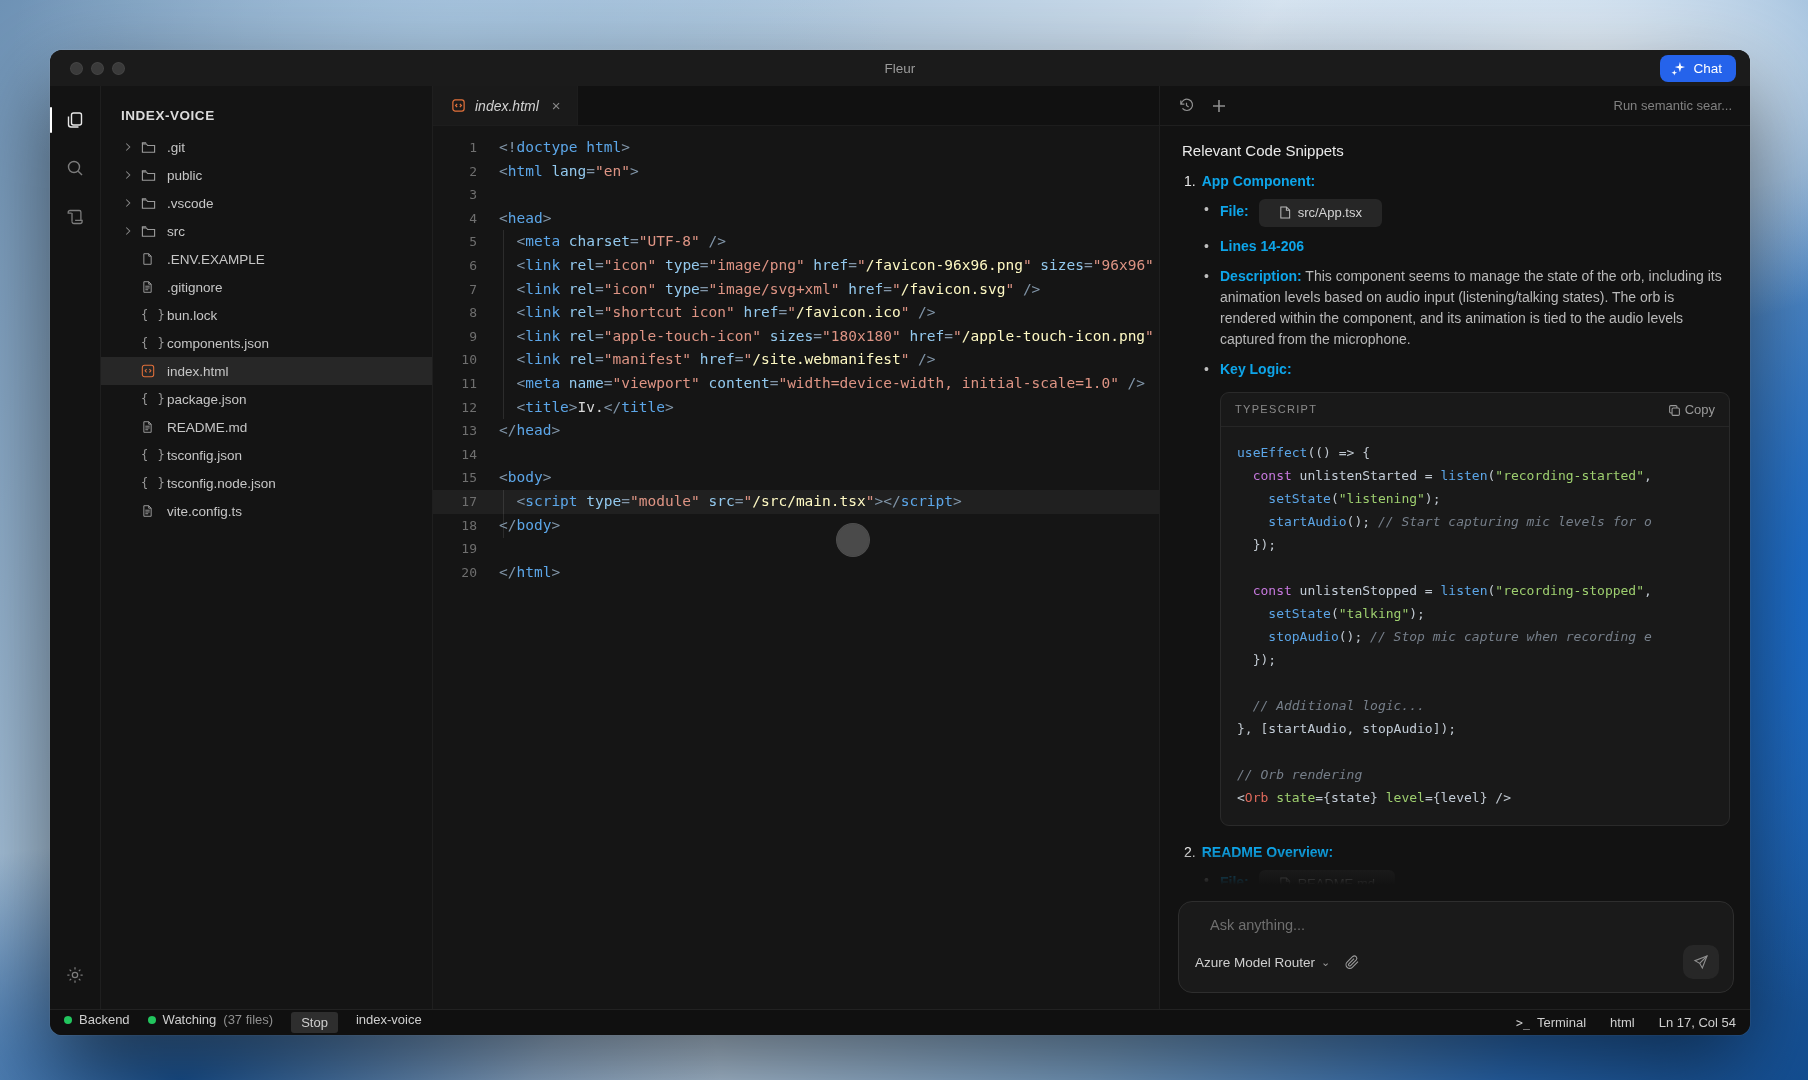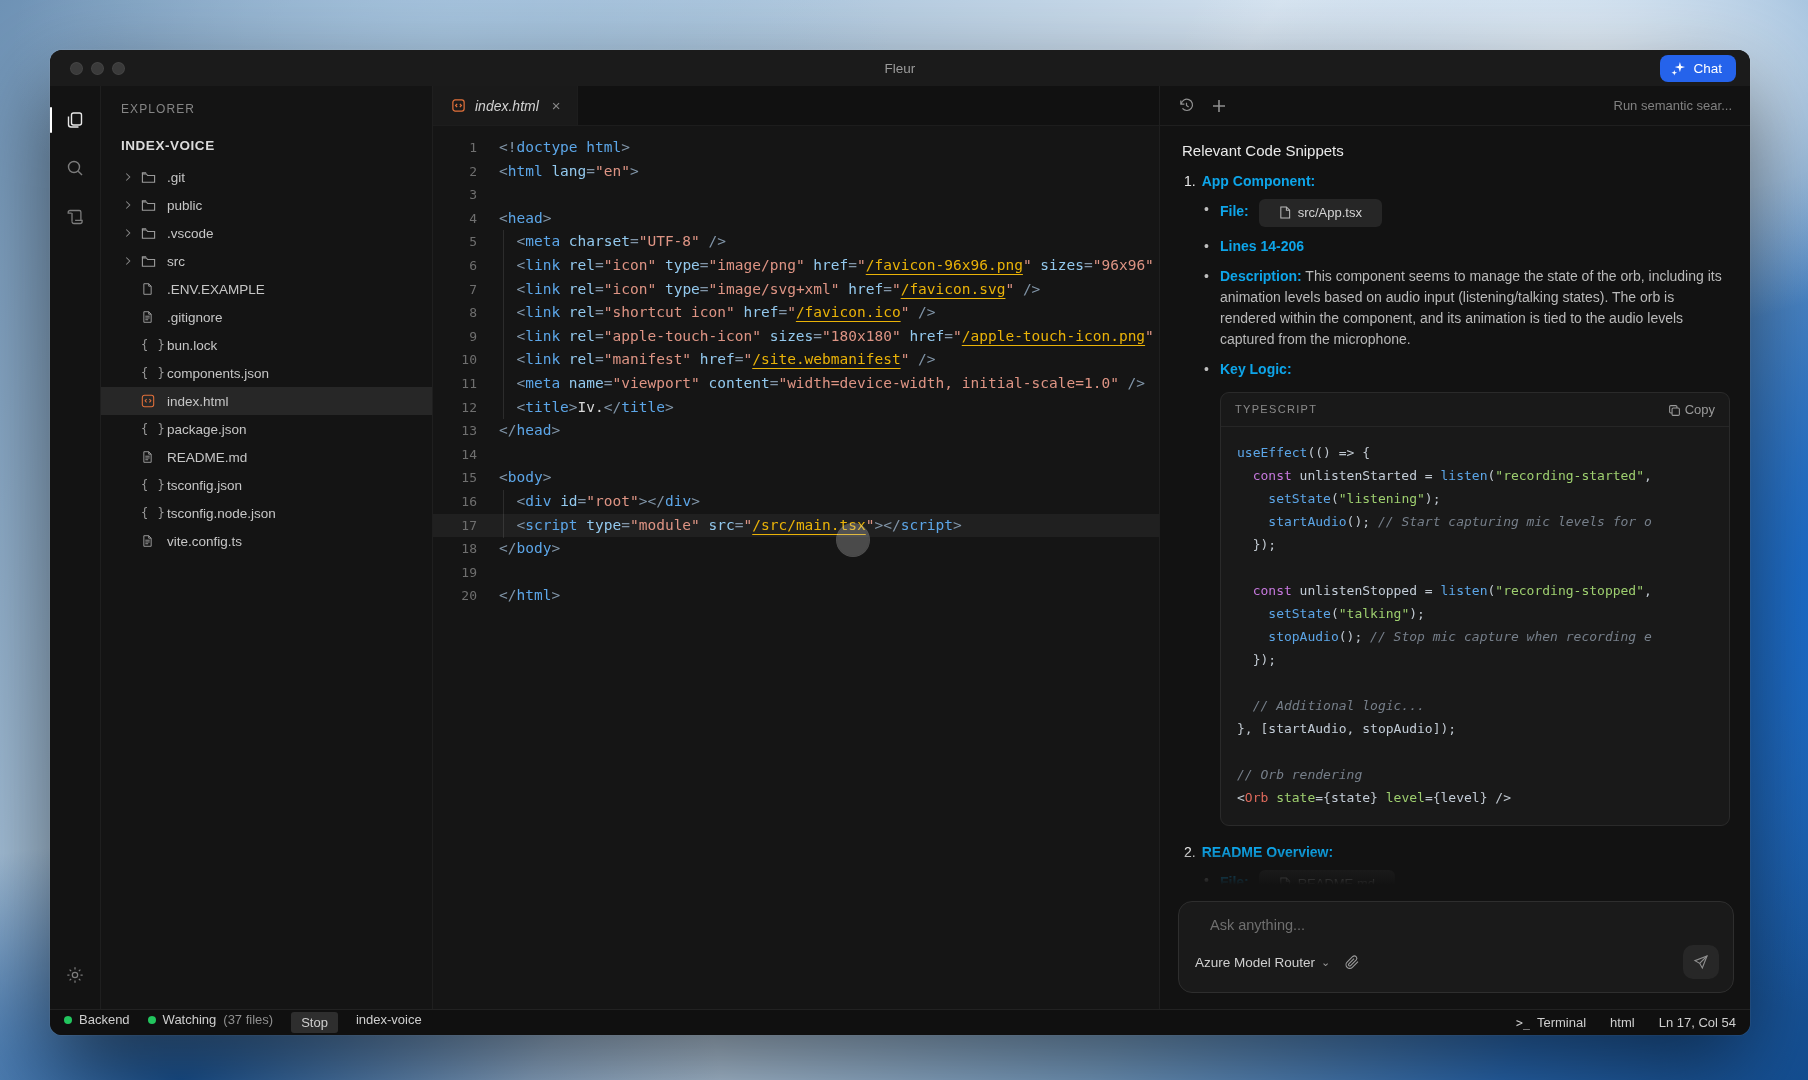--- a/index.html
+++ b/index.html
@@ -54,21 +54,21 @@
   .tab{ display:flex; align-items:center; gap:9px; padding:0 16px 0 18px; background:#1a1a1a; border-right:1px solid #1d1d1d; cursor:pointer; }
   .tab-label{ font-style:italic; color:#d2d2d2; font-size:14px; }
   .tab-close{ color:#8a8a8a; font-size:15px; margin-left:4px; cursor:pointer;}
   .code{ position:relative; flex:1; overflow:hidden; padding-top:10px; font-family:"DejaVu Sans Mono",monospace; font-size:14.5px; }
   .cl{ display:flex; height:23.6px; line-height:23.6px; white-space:pre; position:relative;}
   .cl.cur{ background:rgba(255,255,255,.05); }
   .ln{ width:44px; flex:none; text-align:right; color:#6f6f6f; font-size:13px; margin-right:22px; }
   .lc{ flex:1; overflow:hidden; }
   .tk-pun{ color:#8195a8; } .tk-tag{ color:#5ca6e8; } .tk-attr{ color:#93c9ee; }
   .tk-str{ color:#de9484; } .tk-txt{ color:#d8d8d8; }
-  .tk-lnk{ color:#eab308; text-decoration:underline; text-underline-offset:4px; }
+  .tk-lnk{ color:#fef9c3; text-underline-offset:4px; }
   .indent-guide{ position:absolute; width:1px; background:#2c2c2c; left:70px; }
   .guide-1{ top:104px; height:189px; } .guide-2{ top:364px; height:48px; }
   .cursor-circle{ position:absolute; left:404px; top:398px; width:32px; height:32px; border-radius:50%; background:rgba(200,200,200,.30); box-shadow:0 0 0 1px rgba(255,255,255,.25); }
 
   
   .panel{ width:590px; flex:none; background:#121212; display:flex; flex-direction:column; min-height:0;}
   .panel-header{ height:40px; flex:none; display:flex; align-items:center; gap:16px; padding:0 18px; border-bottom:1px solid #1f1f1f; color:#8a8a8a; }
   .ph-ic{ display:flex; align-items:center; cursor:pointer; color:#8f8f8f;}
   .run-sem{ margin-left:auto; font-size:13px; color:#808080; }
   .panel-content{ flex:1; min-height:0; overflow:hidden; position:relative; padding:16px 20px 0 22px; }
@@ -159,21 +159,20 @@
         </div>
         <div class="act-ic act-gear">
           <svg width="20" height="20" viewBox="0 0 24 24" fill="none" stroke="currentColor" stroke-width="1.5">
               <circle cx="12" cy="12" r="3.2"></circle>
               <path d="M12 2.8v2.6M12 18.6v2.6M2.8 12h2.6M18.6 12h2.6M5.5 5.5l1.9 1.9M16.6 16.6l1.9 1.9M18.5 5.5l-1.9 1.9M7.4 16.6l-1.9 1.9"></path>
             </svg>
         </div>
       </div>
 
       <div class="sidebar">
-        <div class="exp-label">EXPLORER</div>
         <div class="project-name">INDEX-VOICE</div>
         <div id="file-tree">
             <div class="tree-row">
               <span class="tr-chev">
                 <svg width="14" height="14" viewBox="0 0 16 16" fill="none" stroke="#8a8a8a" stroke-width="1.2">
                   <path d="M6 4l4 4-4 4"></path>
                 </svg>
               </span>
               <span class="tr-ic">
                 <svg width="15" height="15" viewBox="0 0 16 16" fill="none" stroke="#9a9a9a" stroke-width="1.2">
@@ -340,21 +339,20 @@
             <div class="cl"><span class="ln">6</span><span class="lc"><span class="tk-txt">  </span><span class="tk-pun">&lt;</span><span class="tk-tag">link</span><span class="tk-txt"> </span><span class="tk-attr">rel</span><span class="tk-pun">=</span><span class="tk-str">"icon"</span><span class="tk-txt"> </span><span class="tk-attr">type</span><span class="tk-pun">=</span><span class="tk-str">"image/png"</span><span class="tk-txt"> </span><span class="tk-attr">href</span><span class="tk-pun">=</span><span class="tk-str">"</span><span class="tk-lnk">/favicon-96x96.png</span><span class="tk-str">"</span><span class="tk-txt"> </span><span class="tk-attr">sizes</span><span class="tk-pun">=</span><span class="tk-str">"96x96"</span><span class="tk-txt"> </span></span></div>
             <div class="cl"><span class="ln">7</span><span class="lc"><span class="tk-txt">  </span><span class="tk-pun">&lt;</span><span class="tk-tag">link</span><span class="tk-txt"> </span><span class="tk-attr">rel</span><span class="tk-pun">=</span><span class="tk-str">"icon"</span><span class="tk-txt"> </span><span class="tk-attr">type</span><span class="tk-pun">=</span><span class="tk-str">"image/svg+xml"</span><span class="tk-txt"> </span><span class="tk-attr">href</span><span class="tk-pun">=</span><span class="tk-str">"</span><span class="tk-lnk">/favicon.svg</span><span class="tk-str">"</span><span class="tk-txt"> </span><span class="tk-pun">/&gt;</span></span></div>
             <div class="cl"><span class="ln">8</span><span class="lc"><span class="tk-txt">  </span><span class="tk-pun">&lt;</span><span class="tk-tag">link</span><span class="tk-txt"> </span><span class="tk-attr">rel</span><span class="tk-pun">=</span><span class="tk-str">"shortcut icon"</span><span class="tk-txt"> </span><span class="tk-attr">href</span><span class="tk-pun">=</span><span class="tk-str">"</span><span class="tk-lnk">/favicon.ico</span><span class="tk-str">"</span><span class="tk-txt"> </span><span class="tk-pun">/&gt;</span></span></div>
             <div class="cl"><span class="ln">9</span><span class="lc"><span class="tk-txt">  </span><span class="tk-pun">&lt;</span><span class="tk-tag">link</span><span class="tk-txt"> </span><span class="tk-attr">rel</span><span class="tk-pun">=</span><span class="tk-str">"apple-touch-icon"</span><span class="tk-txt"> </span><span class="tk-attr">sizes</span><span class="tk-pun">=</span><span class="tk-str">"180x180"</span><span class="tk-txt"> </span><span class="tk-attr">href</span><span class="tk-pun">=</span><span class="tk-str">"</span><span class="tk-lnk">/apple-touch-icon.png</span><span class="tk-str">"</span><span class="tk-txt"> </span></span></div>
             <div class="cl"><span class="ln">10</span><span class="lc"><span class="tk-txt">  </span><span class="tk-pun">&lt;</span><span class="tk-tag">link</span><span class="tk-txt"> </span><span class="tk-attr">rel</span><span class="tk-pun">=</span><span class="tk-str">"manifest"</span><span class="tk-txt"> </span><span class="tk-attr">href</span><span class="tk-pun">=</span><span class="tk-str">"</span><span class="tk-lnk">/site.webmanifest</span><span class="tk-str">"</span><span class="tk-txt"> </span><span class="tk-pun">/&gt;</span></span></div>
             <div class="cl"><span class="ln">11</span><span class="lc"><span class="tk-txt">  </span><span class="tk-pun">&lt;</span><span class="tk-tag">meta</span><span class="tk-txt"> </span><span class="tk-attr">name</span><span class="tk-pun">=</span><span class="tk-str">"viewport"</span><span class="tk-txt"> </span><span class="tk-attr">content</span><span class="tk-pun">=</span><span class="tk-str">"width=device-width, initial-scale=1.0"</span><span class="tk-txt"> </span><span class="tk-pun">/&gt;</span></span></div>
             <div class="cl"><span class="ln">12</span><span class="lc"><span class="tk-txt">  </span><span class="tk-pun">&lt;</span><span class="tk-tag">title</span><span class="tk-pun">&gt;</span><span class="tk-txt">Iv.</span><span class="tk-pun">&lt;/</span><span class="tk-tag">title</span><span class="tk-pun">&gt;</span></span></div>
             <div class="cl"><span class="ln">13</span><span class="lc"><span class="tk-pun">&lt;/</span><span class="tk-tag">head</span><span class="tk-pun">&gt;</span></span></div>
             <div class="cl"><span class="ln">14</span><span class="lc"></span></div>
             <div class="cl"><span class="ln">15</span><span class="lc"><span class="tk-pun">&lt;</span><span class="tk-tag">body</span><span class="tk-pun">&gt;</span></span></div>
-            <div class="cl"><span class="ln">16</span><span class="lc"><span class="tk-txt">  </span><span class="tk-pun">&lt;</span><span class="tk-tag">div</span><span class="tk-txt"> </span><span class="tk-attr">id</span><span class="tk-pun">=</span><span class="tk-str">"root"</span><span class="tk-pun">&gt;&lt;/</span><span class="tk-tag">div</span><span class="tk-pun">&gt;</span></span></div>
             <div class="cl cur"><span class="ln">17</span><span class="lc"><span class="tk-txt">  </span><span class="tk-pun">&lt;</span><span class="tk-tag">script</span><span class="tk-txt"> </span><span class="tk-attr">type</span><span class="tk-pun">=</span><span class="tk-str">"module"</span><span class="tk-txt"> </span><span class="tk-attr">src</span><span class="tk-pun">=</span><span class="tk-str">"</span><span class="tk-lnk">/src/main.tsx</span><span class="tk-str">"</span><span class="tk-pun">&gt;&lt;/</span><span class="tk-tag">script</span><span class="tk-pun">&gt;</span></span></div>
             <div class="cl"><span class="ln">18</span><span class="lc"><span class="tk-pun">&lt;/</span><span class="tk-tag">body</span><span class="tk-pun">&gt;</span></span></div>
             <div class="cl"><span class="ln">19</span><span class="lc"></span></div>
             <div class="cl"><span class="ln">20</span><span class="lc"><span class="tk-pun">&lt;/</span><span class="tk-tag">html</span><span class="tk-pun">&gt;</span></span></div>
             <div class="cursor-circle"></div>
           </div>
       </div>
 
       <div class="panel">
         <div class="panel-header">

